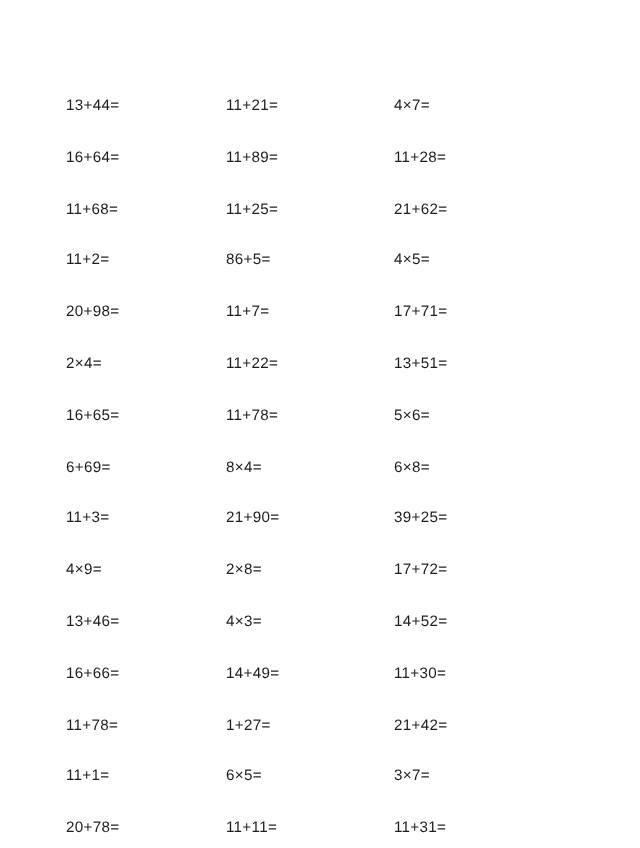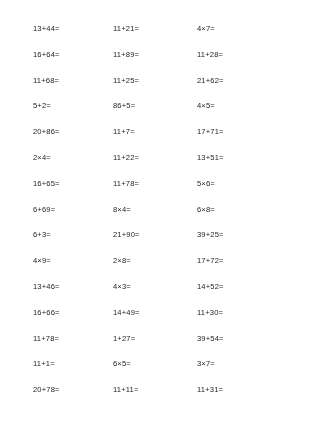--- a/index.html
+++ b/index.html
@@ -13,21 +13,21 @@
     font-family: "Liberation Sans", sans-serif;
     color: #1a1a1a;
     overflow: hidden;
   }
   .worksheet {
     position: relative;
     width: 300px;
     height: 424px;
     background: #ffffff;
     box-sizing: border-box;
-    padding-top: 16px;
+    padding-top: 40px;
   }
   .problem-grid {
     display: grid;
     grid-template-columns: 80px 84px 100px;
     grid-auto-rows: 25.8px;
     margin-left: 33px;
     align-items: center;
   }
   .problem {
     font-size: 7.6px;
@@ -49,59 +49,59 @@
     <div class="problem">4×7=</div>
 
     <div class="problem">16+64=</div>
     <div class="problem">11+89=</div>
     <div class="problem">11+28=</div>
 
     <div class="problem">11+68=</div>
     <div class="problem">11+25=</div>
     <div class="problem">21+62=</div>
 
-    <div class="problem">5+2=</div>
+    <div class="problem">11+2=</div>
     <div class="problem">86+5=</div>
     <div class="problem">4×5=</div>
 
-    <div class="problem">20+86=</div>
+    <div class="problem">20+98=</div>
     <div class="problem">11+7=</div>
     <div class="problem">17+71=</div>
 
     <div class="problem">2×4=</div>
     <div class="problem">11+22=</div>
     <div class="problem">13+51=</div>
 
     <div class="problem">16+65=</div>
     <div class="problem">11+78=</div>
     <div class="problem">5×6=</div>
 
     <div class="problem">6+69=</div>
     <div class="problem">8×4=</div>
     <div class="problem">6×8=</div>
 
-    <div class="problem">6+3=</div>
+    <div class="problem">11+3=</div>
     <div class="problem">21+90=</div>
     <div class="problem">39+25=</div>
 
     <div class="problem">4×9=</div>
     <div class="problem">2×8=</div>
     <div class="problem">17+72=</div>
 
     <div class="problem">13+46=</div>
     <div class="problem">4×3=</div>
     <div class="problem">14+52=</div>
 
     <div class="problem">16+66=</div>
     <div class="problem">14+49=</div>
     <div class="problem">11+30=</div>
 
     <div class="problem">11+78=</div>
     <div class="problem">1+27=</div>
-    <div class="problem">39+54=</div>
+    <div class="problem">21+42=</div>
 
     <div class="problem">11+1=</div>
     <div class="problem">6×5=</div>
     <div class="problem">3×7=</div>
 
     <div class="problem">20+78=</div>
     <div class="problem">11+11=</div>
     <div class="problem">11+31=</div>
 
   </div>

